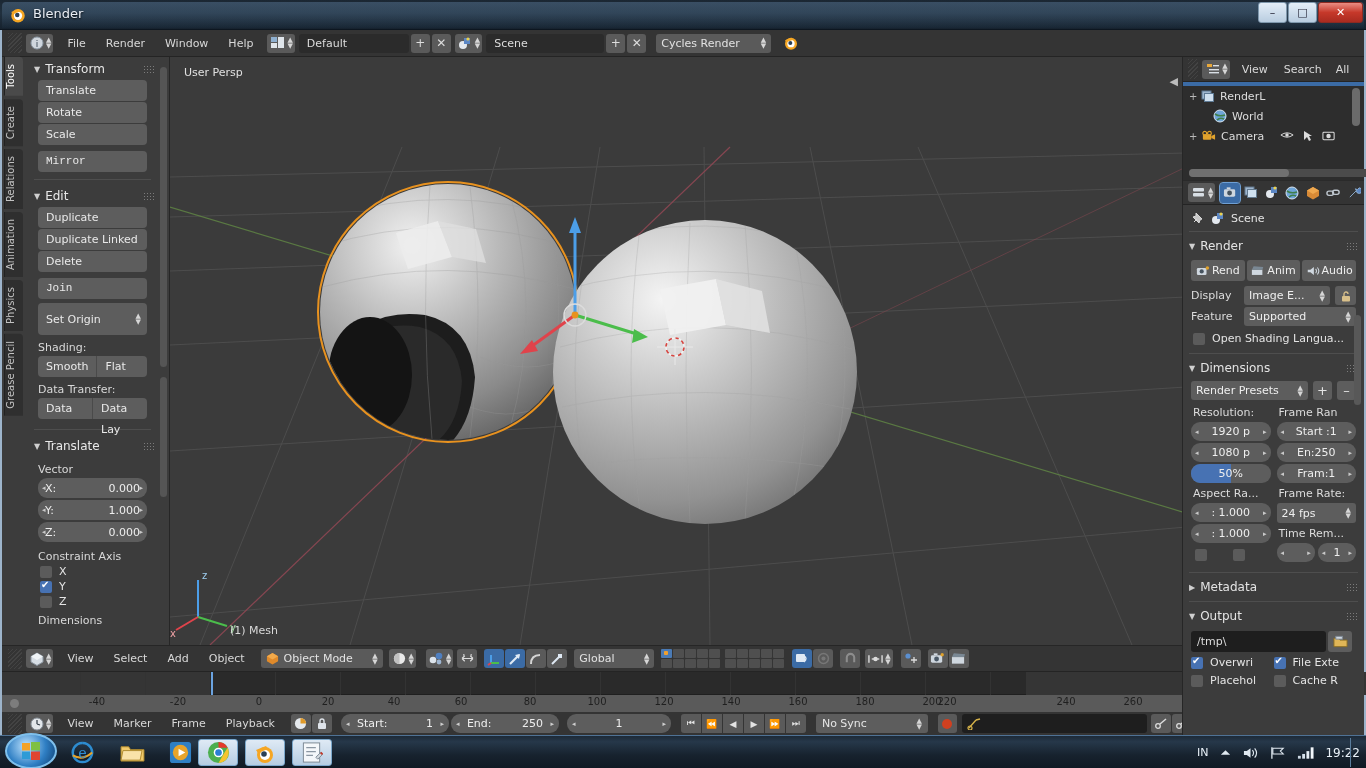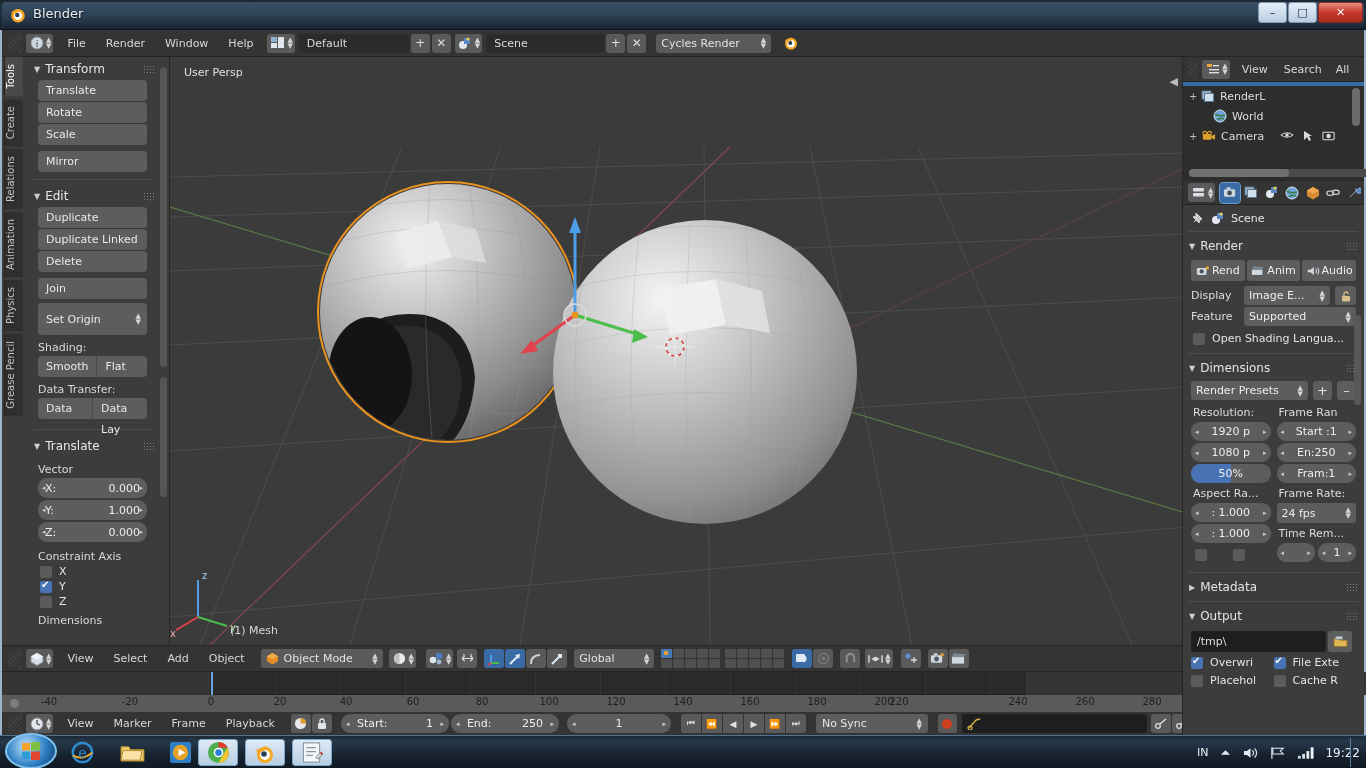--- a/index.html
+++ b/index.html
@@ -62,21 +62,21 @@
   .vtab.active { background:#4a4a4a; color:#fff; }
   .panelcol { position:absolute; left:24px; top:0; right:10px; bottom:0; overflow:hidden; }
   .panel-head { display:flex; align-items:center; gap:5px; padding:5px 4px 4px 8px;
     font-size:12px; color:#e8e8e8; }
   .tri { font-size:8px; color:#cfcfcf; }
   .grip { margin-left:auto; width:12px; height:8px; opacity:.5;
     background-image:radial-gradient(#bbb 35%,transparent 36%);
     background-size:3px 3px; }
   .btn { height:21px; line-height:21px; background:#5d5d5d; border-radius:4px;
     color:#e9e9e9; padding:0 8px; font-size:11px; margin:0 12px 1px 12px; }
-  .btn.gap { margin-top:6px; }
+  .btn.gap { margin-top:6px;font-family:Liberation Mono, monospace; }
   .btn2 { display:flex; margin:0 12px 1px 12px; }
   .btn2 > div { flex:1; height:21px; line-height:21px; background:#5d5d5d;
     color:#e9e9e9; padding:0 8px; font-size:11px; }
   .btn2 > div:first-child { border-radius:4px 0 0 4px; }
   .btn2 > div:last-child { border-radius:0 4px 4px 0; border-left:1px solid #4a4a4a; }
   .lbl { margin:6px 12px 2px 12px; font-size:11px; color:#d9d9d9; }
   .dd { height:32px; background:#5d5d5d; border-radius:4px; margin:0 12px 1px 12px;
     display:flex; align-items:center; justify-content:space-between;
     padding:0 6px 0 8px; font-size:11px; color:#e9e9e9; }
   .sep { border-top:1px solid #4e4e4e; margin:7px 8px 4px 8px; }
@@ -120,21 +120,21 @@
 
   
   .timeline { position:absolute; left:0; bottom:0; width:100%; height:63px; background:#2f2f2f; }
   .tl-track { position:absolute; left:0; top:0; width:100%; height:23px; background:#2a2a2a;
     border-bottom:1px solid #1f1f1f; }
   .tl-cached { position:absolute; left:0; top:0; height:23px; background:#353535; }
   .tl-cached2 { position:absolute; top:0; height:23px; background:#353535; }
   .tl-gridline { position:absolute; top:0; width:1px; height:23px; background:#333; }
   .tl-playhead { position:absolute; top:0; width:2px; height:23px; background:#6ba3e0; }
   .tl-ruler { position:absolute; left:0; top:23px; width:100%; height:17px; background:#5a5a5a; }
-  .tl-tick { position:absolute; top:1px; font-size:10px; color:#1f1f1f; transform:translateX(-50%); }
+  .tl-tick { position:absolute; top:1px; font-size:10px; color:#1f1f1f; transform:translateX(-50%);margin-left:48px; }
   .tl-dot { position:absolute; left:8px; top:4px; width:9px; height:9px; border-radius:50%;
     background:#7d7d7d; }
   .tl-header { position:absolute; left:0; top:40px; width:100%; height:23px;
     background:#343434; display:flex; align-items:center; padding-left:6px; }
   .tl-num { height:19px; background:#5d5d5d; border-radius:9px; display:flex;
     align-items:center; padding:0 16px; font-size:11px; color:#eee; position:relative;
     min-width:104px; }
   .tl-num::before { content:"\25C2"; position:absolute; left:5px; font-size:7px; color:#cfcfcf; }
   .tl-num::after  { content:"\25B8"; position:absolute; right:5px; font-size:7px; color:#cfcfcf; }
   .tl-num .v { margin-left:auto; }

